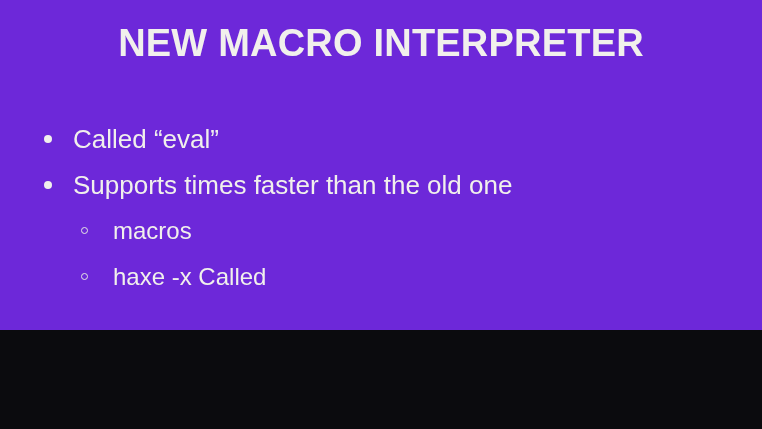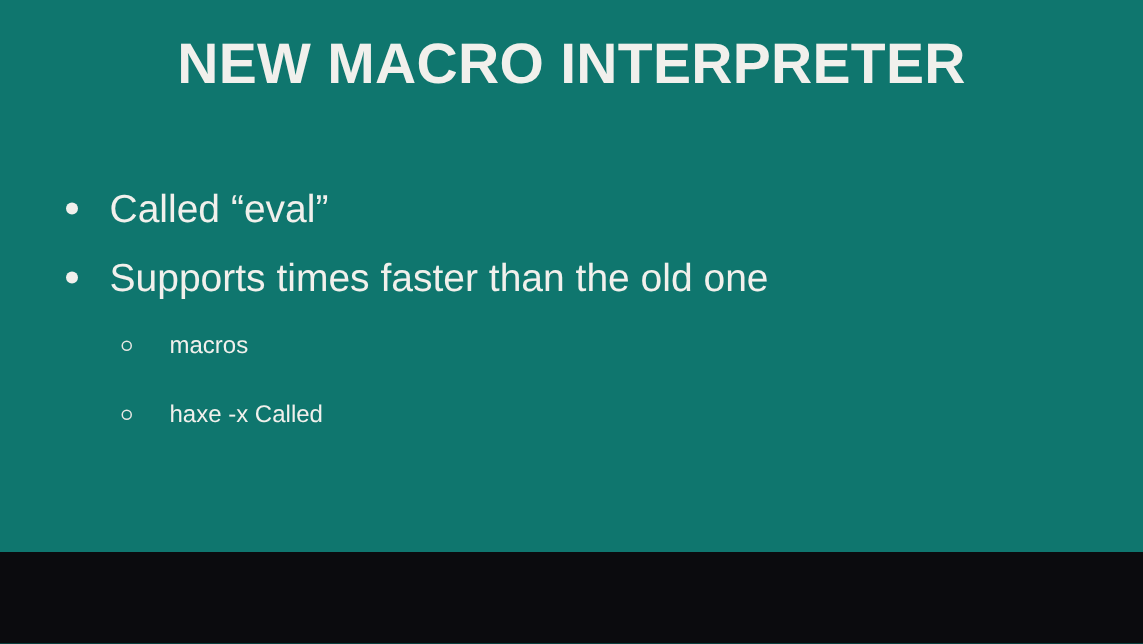--- a/index.html
+++ b/index.html
@@ -3,22 +3,22 @@
 <meta charset="utf-8">
 <style>
   html, body {
     margin: 0;
     padding: 0;
     background: #0b0b0e;
   }
   #slide {
     position: relative;
     width: 762px;
-    height: 368px;
-    background: #0f766e;
+    height: 330px;
+    background: #6d28d9;
     overflow: hidden;
     font-family: "Liberation Sans", sans-serif;
     -webkit-font-smoothing: antialiased;
   }
 
   
   #slide-title {
     position: absolute;
     left: 0;
     top: 20px;
@@ -77,21 +77,21 @@
     height: 7px;
     margin-top: -4px;
     border-radius: 50%;
     background: transparent;
     border: 1.3px solid #e8e7e3;
     box-sizing: border-box;
   }
   .level-2 .bullet-text {
     margin-left: 97px;
     color: #f1f0ec;
-    font-size: 16px;
+    font-size: 24px;
     line-height: 26px;
     white-space: nowrap;
   }
 </style>
 </head>
 <body>
 
 <div id="slide">
 
   <div id="slide-title">NEW MACRO INTERPRETER</div>

